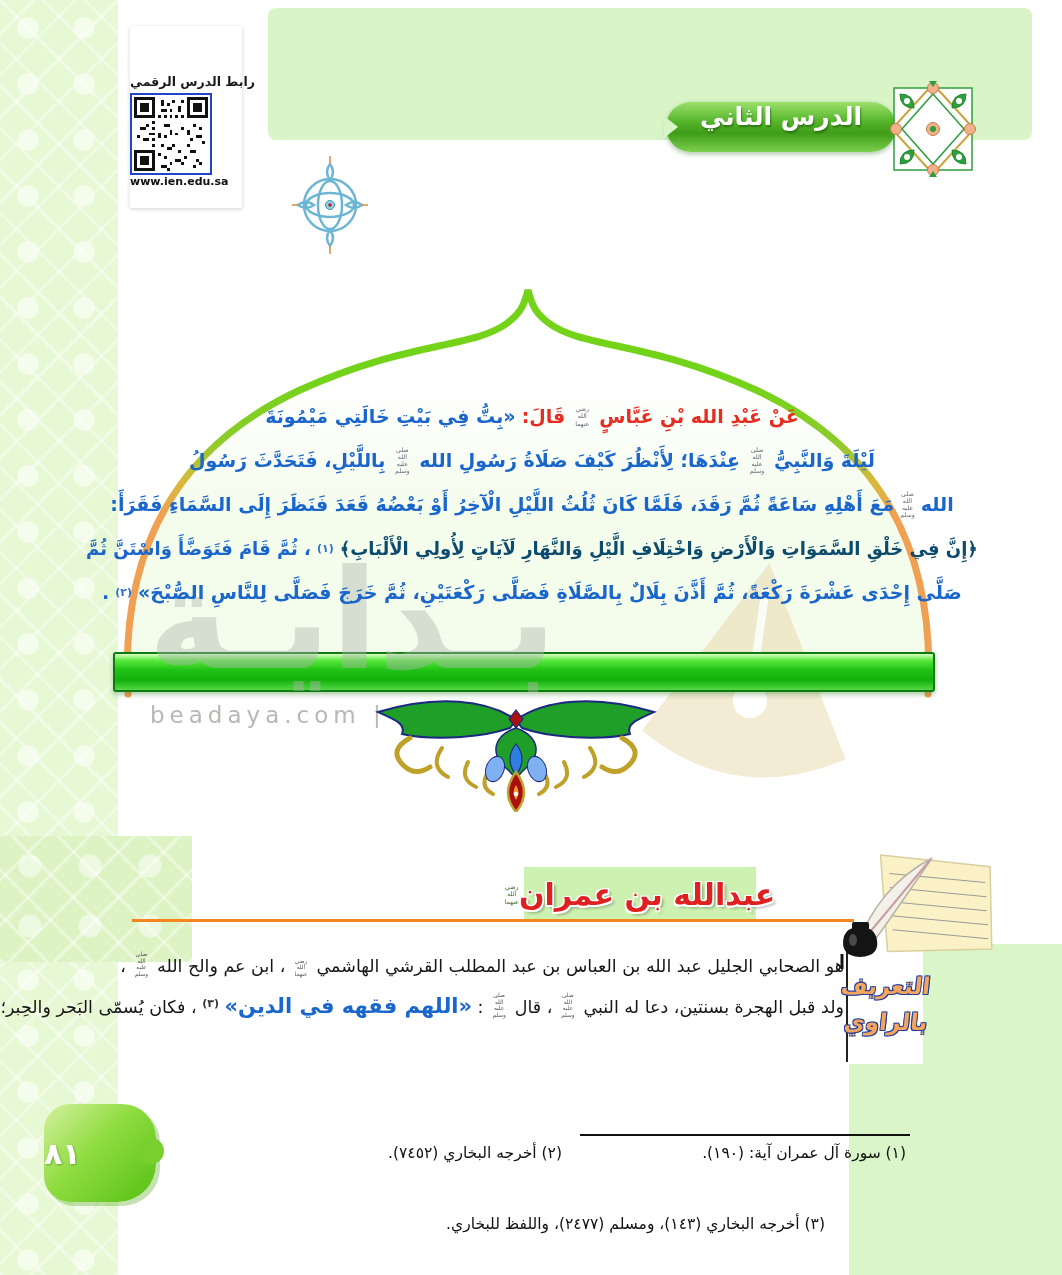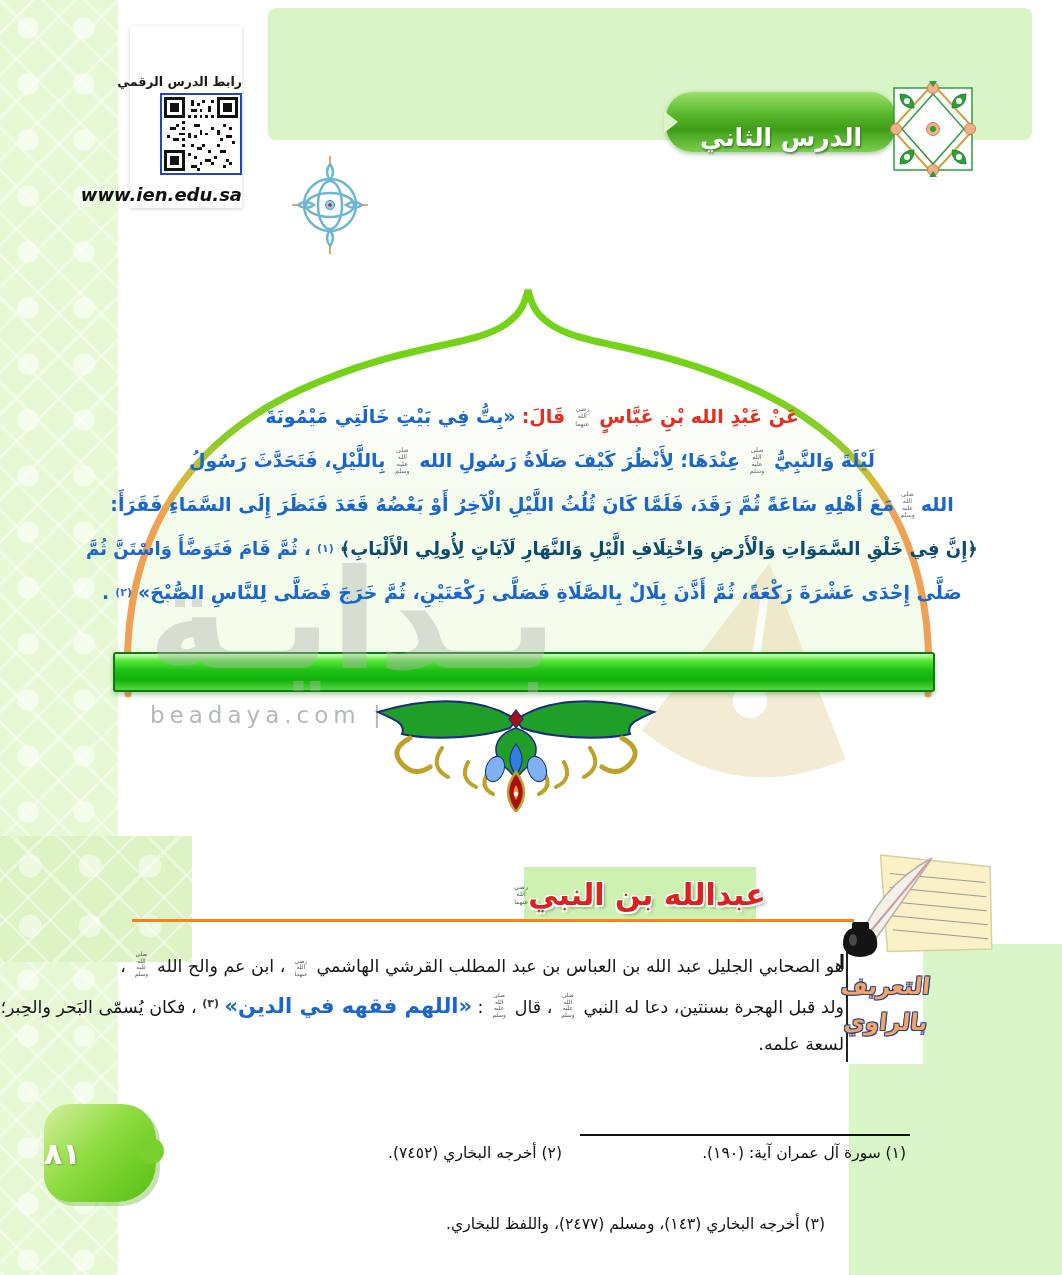--- a/index.html
+++ b/index.html
@@ -22,32 +22,32 @@
       repeating-linear-gradient(-45deg, rgba(255,255,255,.4) 0 3px, transparent 3px 32px);
     background-size:60px 60px,auto,auto;}
 
   
   .top-band{position:absolute;left:268px;top:8px;width:764px;height:132px;background:#d9f4c6;border-radius:8px;z-index:1;}
   .right-block-a{position:absolute;left:921px;top:944px;width:141px;height:331px;background:#daf5c8;border-top-left-radius:14px;z-index:1;}
   .right-block-b{position:absolute;left:849px;top:1062px;width:213px;height:213px;background:#daf5c8;z-index:1;}
 
   
   .qr-card{position:absolute;left:130px;top:26px;width:112px;height:182px;background:#fff;z-index:3;
-           box-shadow:0 1px 4px rgba(0,0,0,.18);display:flex;flex-direction:column;align-items:flex-end;}
+           box-shadow:0 1px 4px rgba(0,0,0,.18);display:flex;flex-direction:column;align-items:flex-start;}
   .qr-label{margin-top:48px;font-size:12.5px;font-weight:bold;color:#1a1a1a;direction:rtl;white-space:nowrap;}
   .qr-box{margin-top:4px;border:2px solid #2244cc;padding:2px;background:#fff;}
   .qr-box svg{display:block;width:74px;height:74px;}
-  .qr-url{margin-top:9px;font-size:18px;font-weight:bold;color:#111;font-style:italic;}
-
-  
-  .lesson-banner{position:absolute;left:666px;top:92px;width:230px;height:60px;z-index:4;
+  .qr-url{margin-top:0;font-size:11px;font-weight:bold;color:#111;}
+
+  
+  .lesson-banner{position:absolute;left:666px;top:102px;width:230px;height:50px;z-index:4;
     border-radius:26px;
     background:linear-gradient(180deg,#9be06c 0%,#58b62c 38%,#3f9d18 62%,#7ccf4e 100%);
     box-shadow:0 2px 5px rgba(20,90,10,.35);
-    display:flex;align-items:flex-end;justify-content:center;}
+    display:flex;align-items:flex-start;justify-content:center;}
   .lesson-banner::before{content:"";position:absolute;left:-2px;top:50%;transform:translateY(-50%);
     border-top:11px solid transparent;border-bottom:11px solid transparent;border-left:14px solid #d9f4c6;}
   .lesson-banner-label{color:#fff;font-size:25px;font-weight:bold;direction:rtl;white-space:nowrap;
     text-shadow:1px 2px 2px rgba(20,80,10,.55);}
   .banner-ornament{position:absolute;left:888px;top:80px;width:90px;height:98px;z-index:5;}
 
   
   .title-ellipse{position:absolute;left:306px;top:148px;width:452px;height:100px;border-radius:50%;z-index:4;
     background:linear-gradient(90deg,#2a3fe0,#8a22cc,#e020a8,#ff8840,#ffe24a,#58c832,#1f9ad8);
     box-shadow:10px 12px 16px rgba(150,205,120,.45);}
@@ -347,21 +347,21 @@
       <ellipse cx="127" cy="79" rx="9" ry="13" fill="#7fb0f2" stroke="#1b2a80" transform="rotate(20 127 79)"></ellipse>
       <ellipse cx="169" cy="79" rx="9" ry="13" fill="#7fb0f2" stroke="#1b2a80" transform="rotate(-20 169 79)"></ellipse>
       <path d="M148 54 q-12 15 0 31 q12 -16 0 -31 Z" fill="#2e7fe0" stroke="#1b2a80" stroke-width="1.2"></path>
       <path d="M148 82 q-16 21 0 40 q16 -19 0 -40 Z" fill="#a90f0f" stroke="#c2a22e" stroke-width="2.5"></path>
       <path d="M148 95 q-5 8 0 15 q5 -7 0 -15 Z" fill="#f59a3c"></path>
       <circle cx="148" cy="104" r="2.2" fill="#ffffff"></circle>
     </g>
   </svg>
 
   <div class="narrator-heading">
-    <span class="narrator-heading-text">عبدالله بن النبي</span>
+    <span class="narrator-heading-text">عبدالله بن عمران</span>
     <span class="hn">رضي الله عنهما</span>
   </div>
   <div class="heading-line"></div>
 
   <svg class="quill" viewBox="0 0 162 120">
     <g transform="rotate(3 100 55)">
       <polygon points="42,8 152,14 158,96 54,104" fill="#faf2c6" stroke="#d9cf9f" stroke-width="1.5"></polygon>
       <g stroke="#9a9a9a" stroke-width="1">
         <line x1="52" y1="26" x2="148" y2="30"></line>
           <line x1="53" y1="40" x2="150" y2="44"></line>
@@ -397,23 +397,20 @@
     <div class="line">
       <span>ولد قبل الهجرة بسنتين، دعا له النبي</span>
       <span class="hn">صلى الله عليه وسلم</span>
       <span>، قال</span>
       <span class="hn">صلى الله عليه وسلم</span>
       <span>:</span>
       <span class="t-blue">«اللهم فقهه في الدين»</span>
       <span class="ref">(٣)</span>
       <span>، فكان يُسمّى البَحر والحِبر؛</span>
     </div>
-    <div class="line">
-      <span>لسعة علمه.</span>
-    </div>
   </div>
 
   <div class="fn-rule"></div>
   <div class="fn-row">
     <span>(١) سورة آل عمران آية: (١٩٠).</span>
     <span>(٢) أخرجه البخاري (٧٤٥٢).</span>
   </div>
   <div class="fn-3">(٣) أخرجه البخاري (١٤٣)، ومسلم (٢٤٧٧)، واللفظ للبخاري.</div>
 
   <div class="page-badge">

